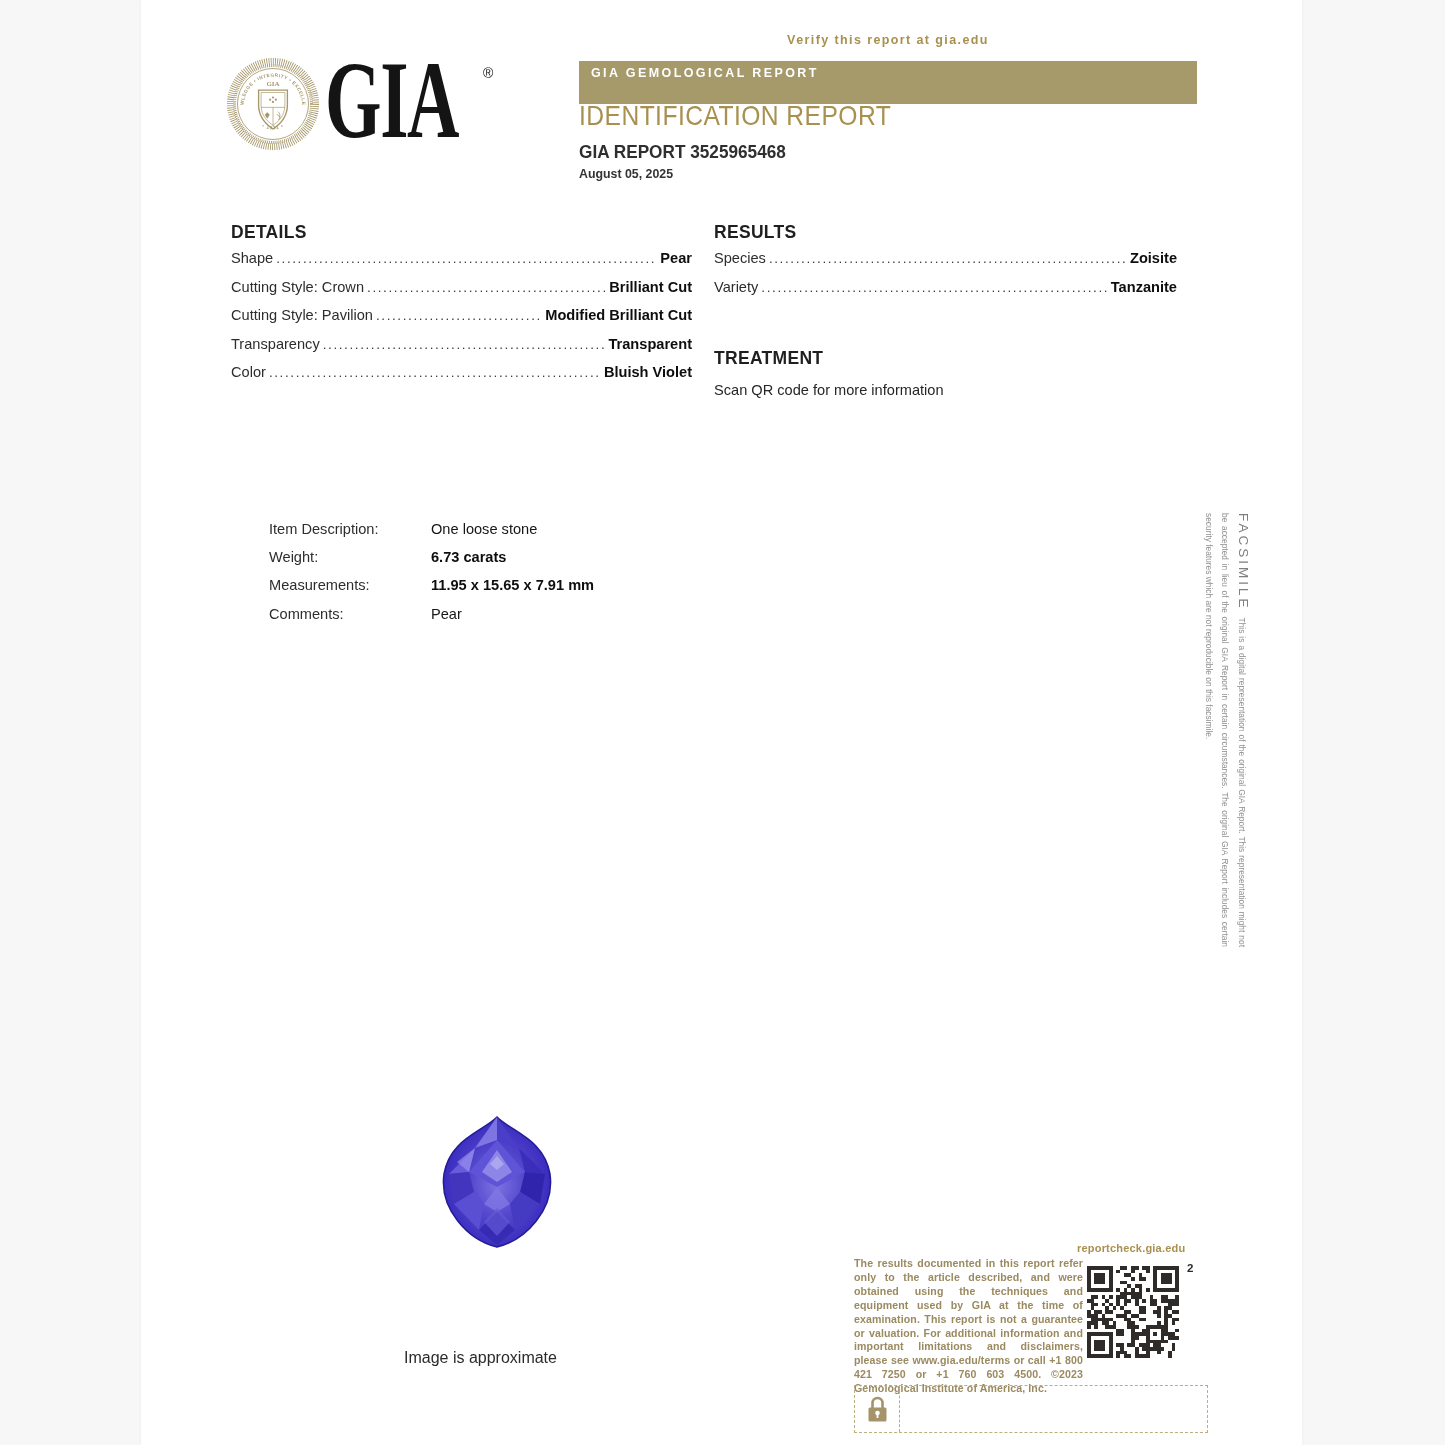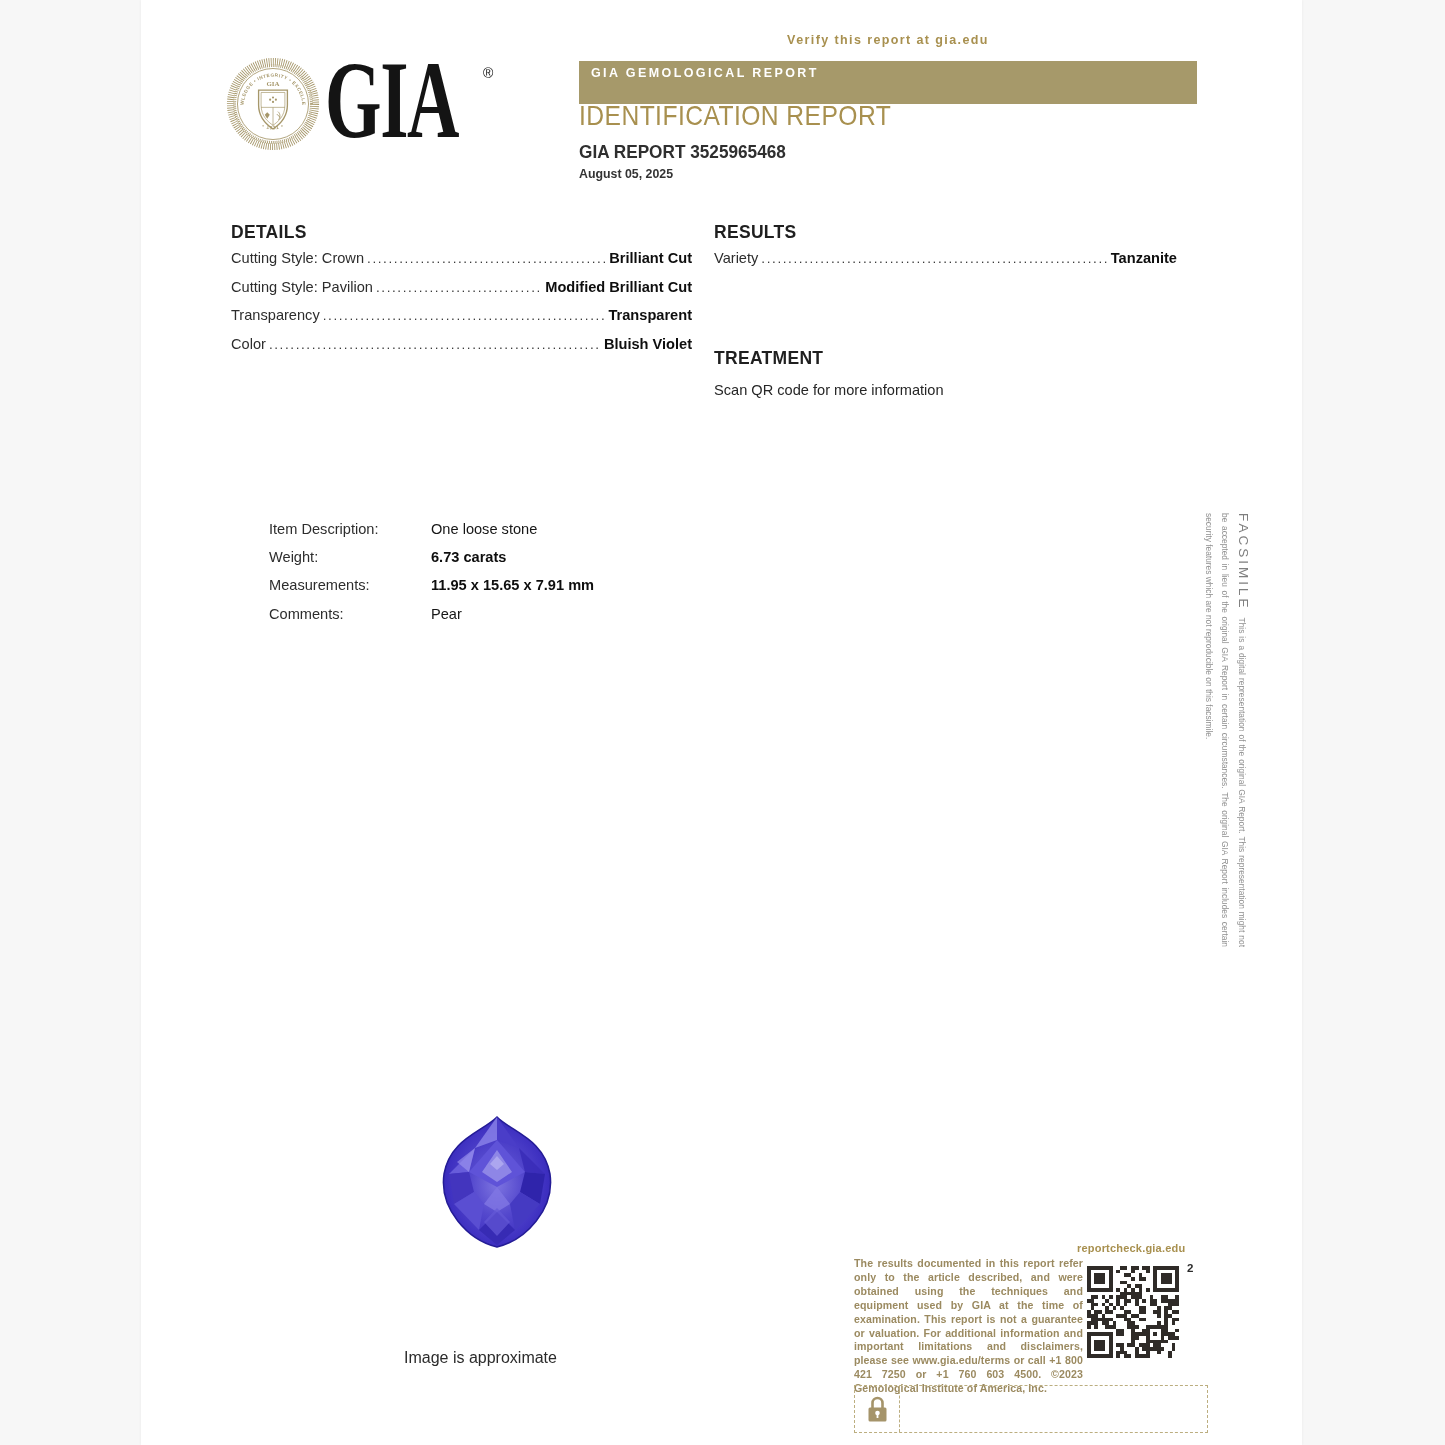--- a/index.html
+++ b/index.html
@@ -155,20 +155,25 @@
   </svg>
 
   <div class="abs report-type">IDENTIFICATION REPORT</div>
   <div class="abs report-number">GIA REPORT 3525965468</div>
   <div class="abs report-date">August 05, 2025</div>
 
   <div class="abs details">
     <div class="section-h">DETAILS</div>
     <div class="rows">
       <div class="row">
+        <span class="lbl">Shape</span>
+          <span class="leader"></span>
+          <span class="val">Pear</span>
+      </div>
+      <div class="row">
         <span class="lbl">Cutting Style: Crown</span>
           <span class="leader"></span>
           <span class="val">Brilliant Cut</span>
       </div>
       <div class="row">
         <span class="lbl">Cutting Style: Pavilion</span>
           <span class="leader"></span>
           <span class="val">Modified Brilliant Cut</span>
       </div>
       <div class="row">
@@ -180,20 +185,25 @@
         <span class="lbl">Color</span>
           <span class="leader"></span>
           <span class="val">Bluish Violet</span>
       </div>
     </div>
   </div>
 
   <div class="abs results">
     <div class="section-h">RESULTS</div>
     <div class="rows">
+      <div class="row">
+        <span class="lbl">Species</span>
+          <span class="leader"></span>
+          <span class="val">Zoisite</span>
+      </div>
       <div class="row">
         <span class="lbl">Variety</span>
           <span class="leader"></span>
           <span class="val">Tanzanite</span>
       </div>
     </div>
   </div>
 
   <div class="abs treatment">
     <div class="section-h">TREATMENT</div>

